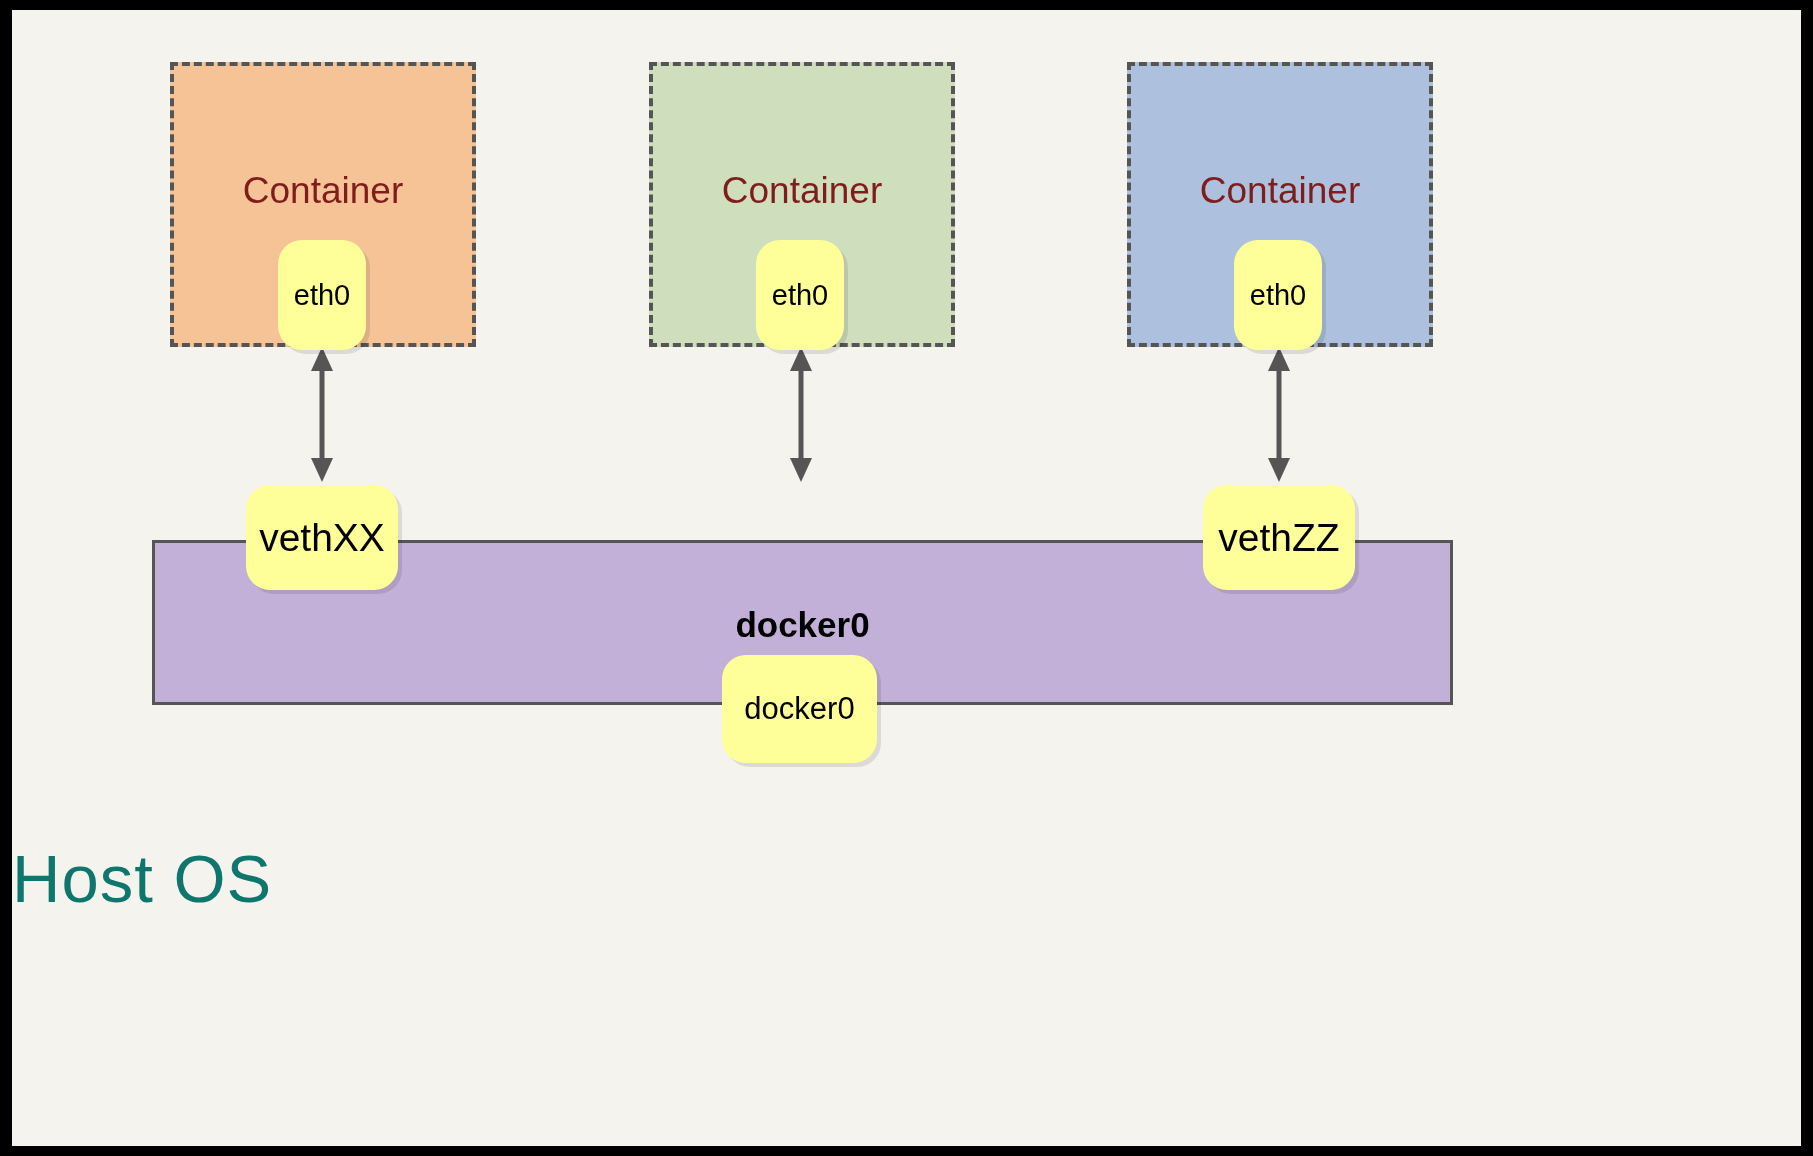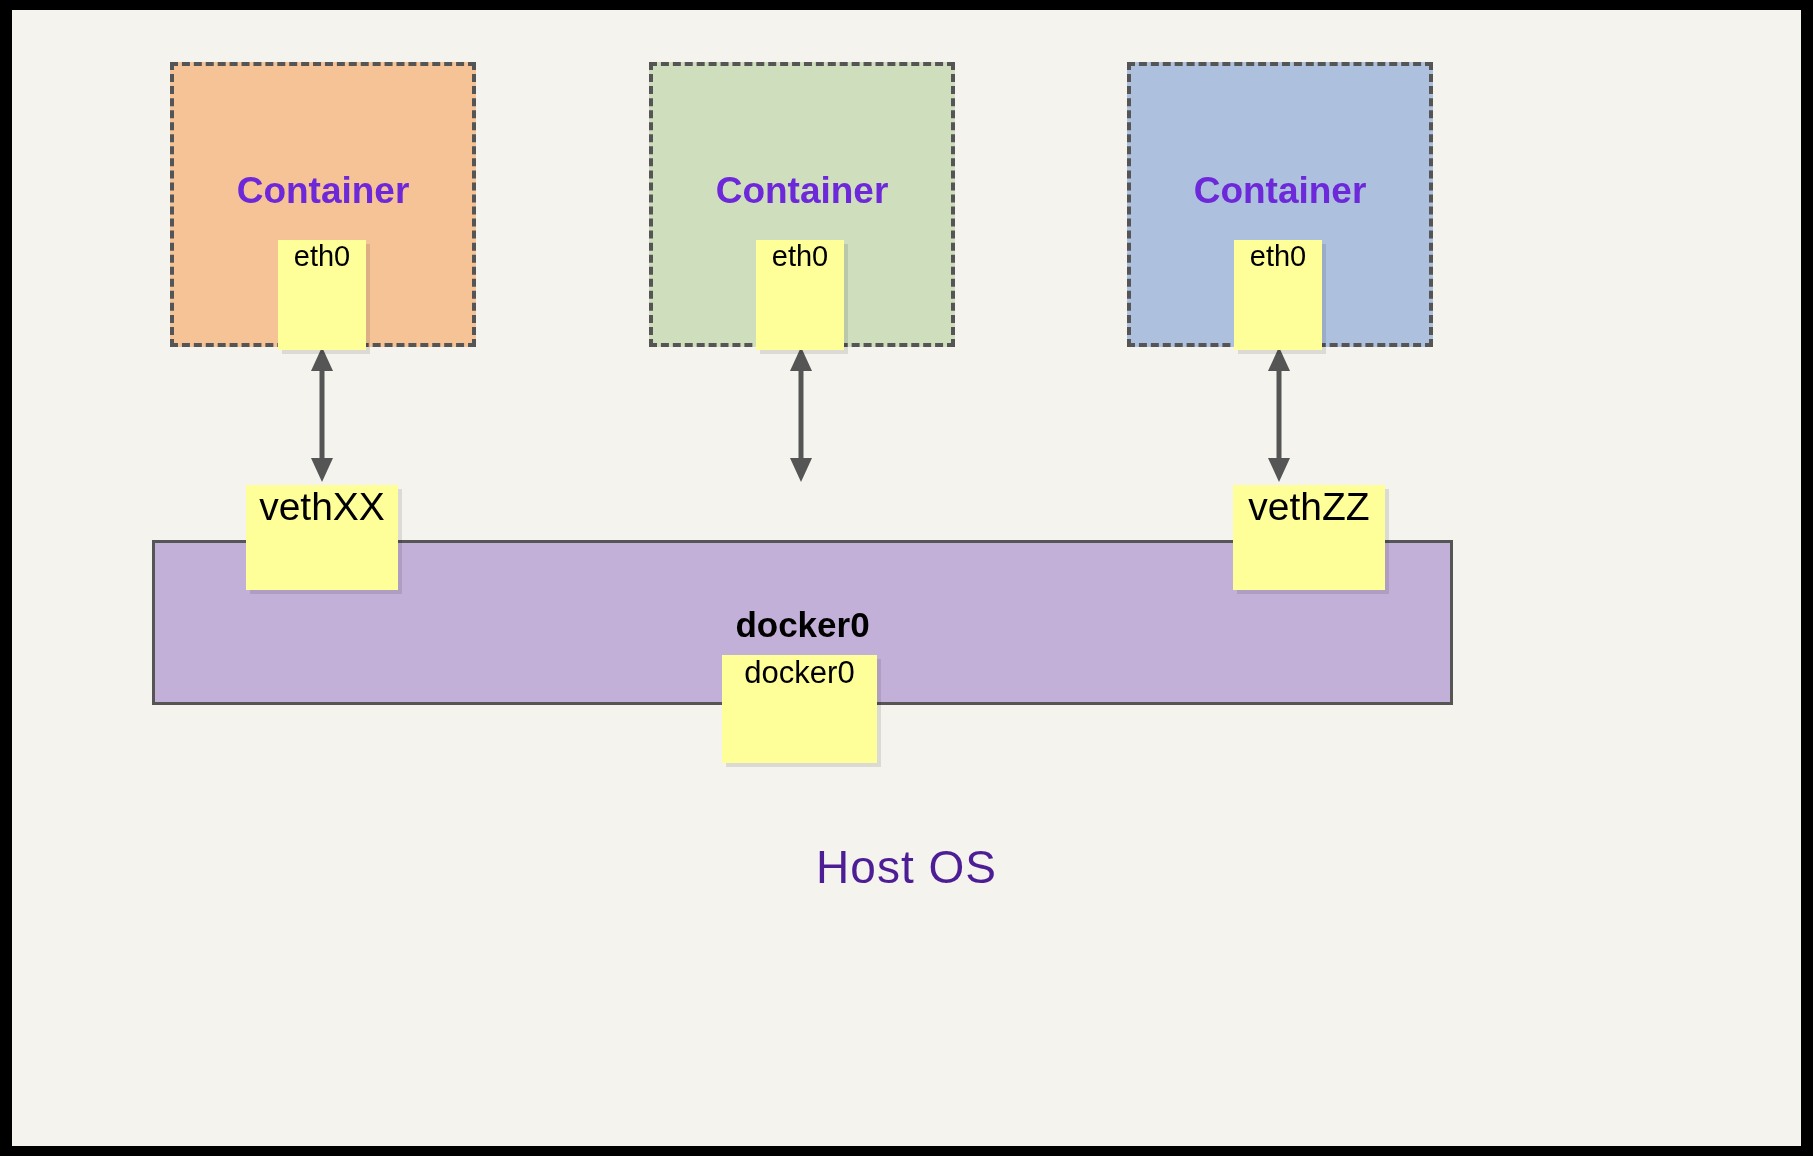--- a/index.html
+++ b/index.html
@@ -42,40 +42,41 @@
     border: 4px dashed #555555;
     box-sizing: border-box;
   }
   .container-box .container-title {
     position: absolute;
     left: 0;
     right: 0;
     top: 104px;
     text-align: center;
     font-size: 37px;
-    font-weight: bold;
-    color: #6d28d9;
+    font-weight: normal;
+    color: #7f1d1d;
     letter-spacing: 0px;
   }
   #container-1 { left: 158px; background: #f5c396; }
   #container-2 { left: 637px; background: #cfdfbe; }
   #container-3 { left: 1115px; background: #adc0dd; }
 
   
   .note-box {
     position: absolute;
     background: #ffff99;
     box-shadow: 4px 4px 0 rgba(0,0,0,0.10);
     box-sizing: border-box;
     display: flex;
-    align-items: flex-start;
+    align-items: center;
     justify-content: center;
     color: #000000;
     font-size: 29px;
     z-index: 6;
+    border-radius: 24px;
   }
 
   
   .eth-box {
     width: 88px;
     height: 110px;
     top: 230px;
     font-size: 29px;
   }
   #eth0-box-1 { left: 266px; }
@@ -118,21 +119,21 @@
 
   
   .veth-box {
     width: 152px;
     height: 105px;
     top: 475px;
     font-size: 39px;
   }
   #veth-box-1 { left: 234px; }
   #veth-box-2 { left: 712px; }
-  #veth-box-3 { left: 1191px; margin-left: 30px; }
+  #veth-box-3 { left: 1191px; }
 
   
   #docker0-note-box {
     left: 710px;
     top: 645px;
     width: 155px;
     height: 108px;
     font-size: 31px;
   }
 
@@ -145,23 +146,22 @@
     color: #000000;
     z-index: 6;
   }
 
   
   #host-os-label {
     position: absolute;
     left: 0;
     right: 0;
     top: 830px;
-    text-align: center;
-    font-size: 46px;
-    color: #4c1d95;
+    font-size: 67px;
+    color: #0f766e;
     letter-spacing: 1px;
   }
 </style>
 </head>
 <body>
 
 <div id="diagram-frame">
   <div id="canvas">
 
     <div class="container-box" id="container-1">

